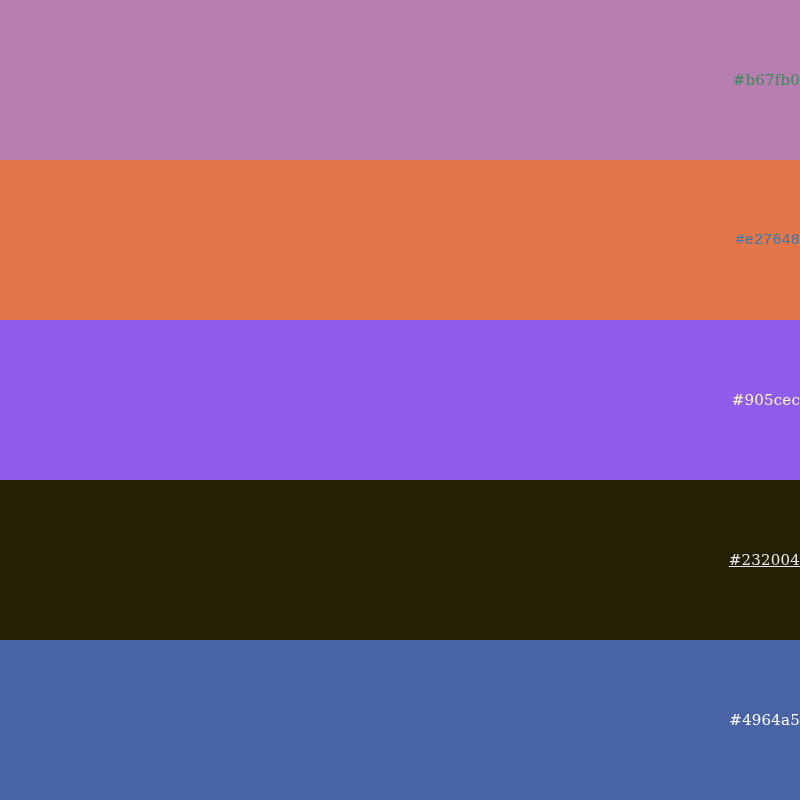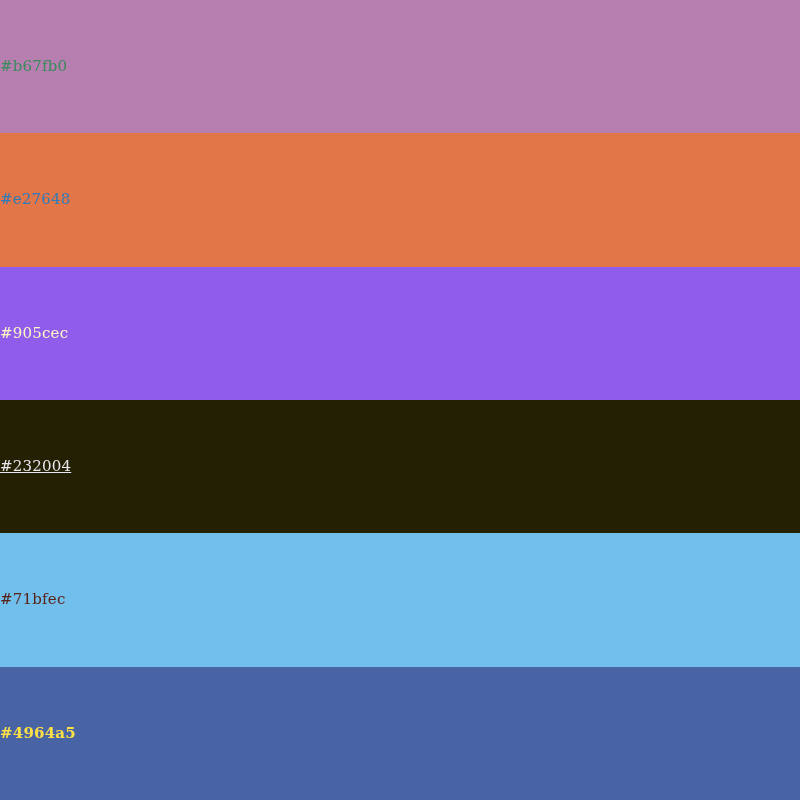--- a/index.html
+++ b/index.html
@@ -16,21 +16,21 @@
     width: 800px;
     height: 800px;
     display: flex;
     flex-direction: column;
   }
 
   .swatch-band {
     flex: 1 1 0;
     display: flex;
     align-items: center;
-    justify-content: flex-start;
+    justify-content: flex-end;
     position: relative;
   }
 
   .swatch-label {
     font-family: "DejaVu Serif", "Liberation Serif", serif;
     font-size: 15px;
     font-weight: 400;
     letter-spacing: 0.2px;
     line-height: 1;
     white-space: nowrap;
@@ -40,32 +40,29 @@
 </head>
 <body>
 
 <div id="swatch-stack">
 
   <div class="swatch-band" style="background-color: rgb(182, 127, 176);">
     <span class="swatch-label" style="color: rgb(58, 138, 90);">#b67fb0</span>
   </div>
 
   <div class="swatch-band" style="background-color: rgb(226, 118, 72);">
-    <span class="swatch-label" style="color: rgb(46, 122, 184);">#e27648</span>
+    <span class="swatch-label" style="color: rgb(46, 122, 184); font-family: Liberation Mono, monospace;">#e27648</span>
   </div>
 
   <div class="swatch-band" style="background-color: rgb(144, 92, 236);">
     <span class="swatch-label" style="color: #fef9c3;">#905cec</span>
   </div>
 
   <div class="swatch-band" style="background-color: rgb(35, 32, 4);">
     <span class="swatch-label" style="color: rgb(232, 232, 238); text-decoration: underline;">#232004</span>
   </div>
 
-  <div class="swatch-band" style="background-color: rgb(113, 191, 236);">
-    <span class="swatch-label" style="color: rgb(90, 35, 24);">#71bfec</span>
-  </div>
 
   <div class="swatch-band" style="background-color: rgb(73, 100, 165);">
-    <span class="swatch-label" style="color: #fde047; font-weight: bold;">#4964a5</span>
+    <span class="swatch-label" style="color: #ffffff;">#4964a5</span>
   </div>
 
 </div>
 
 </body></html>

